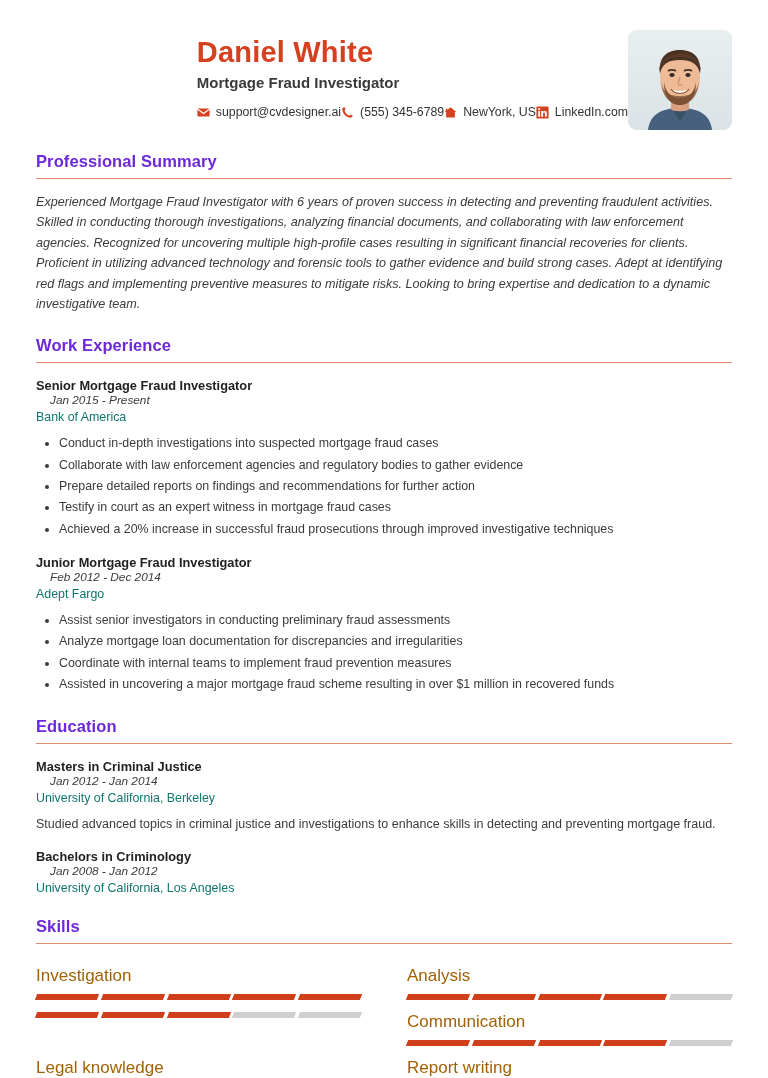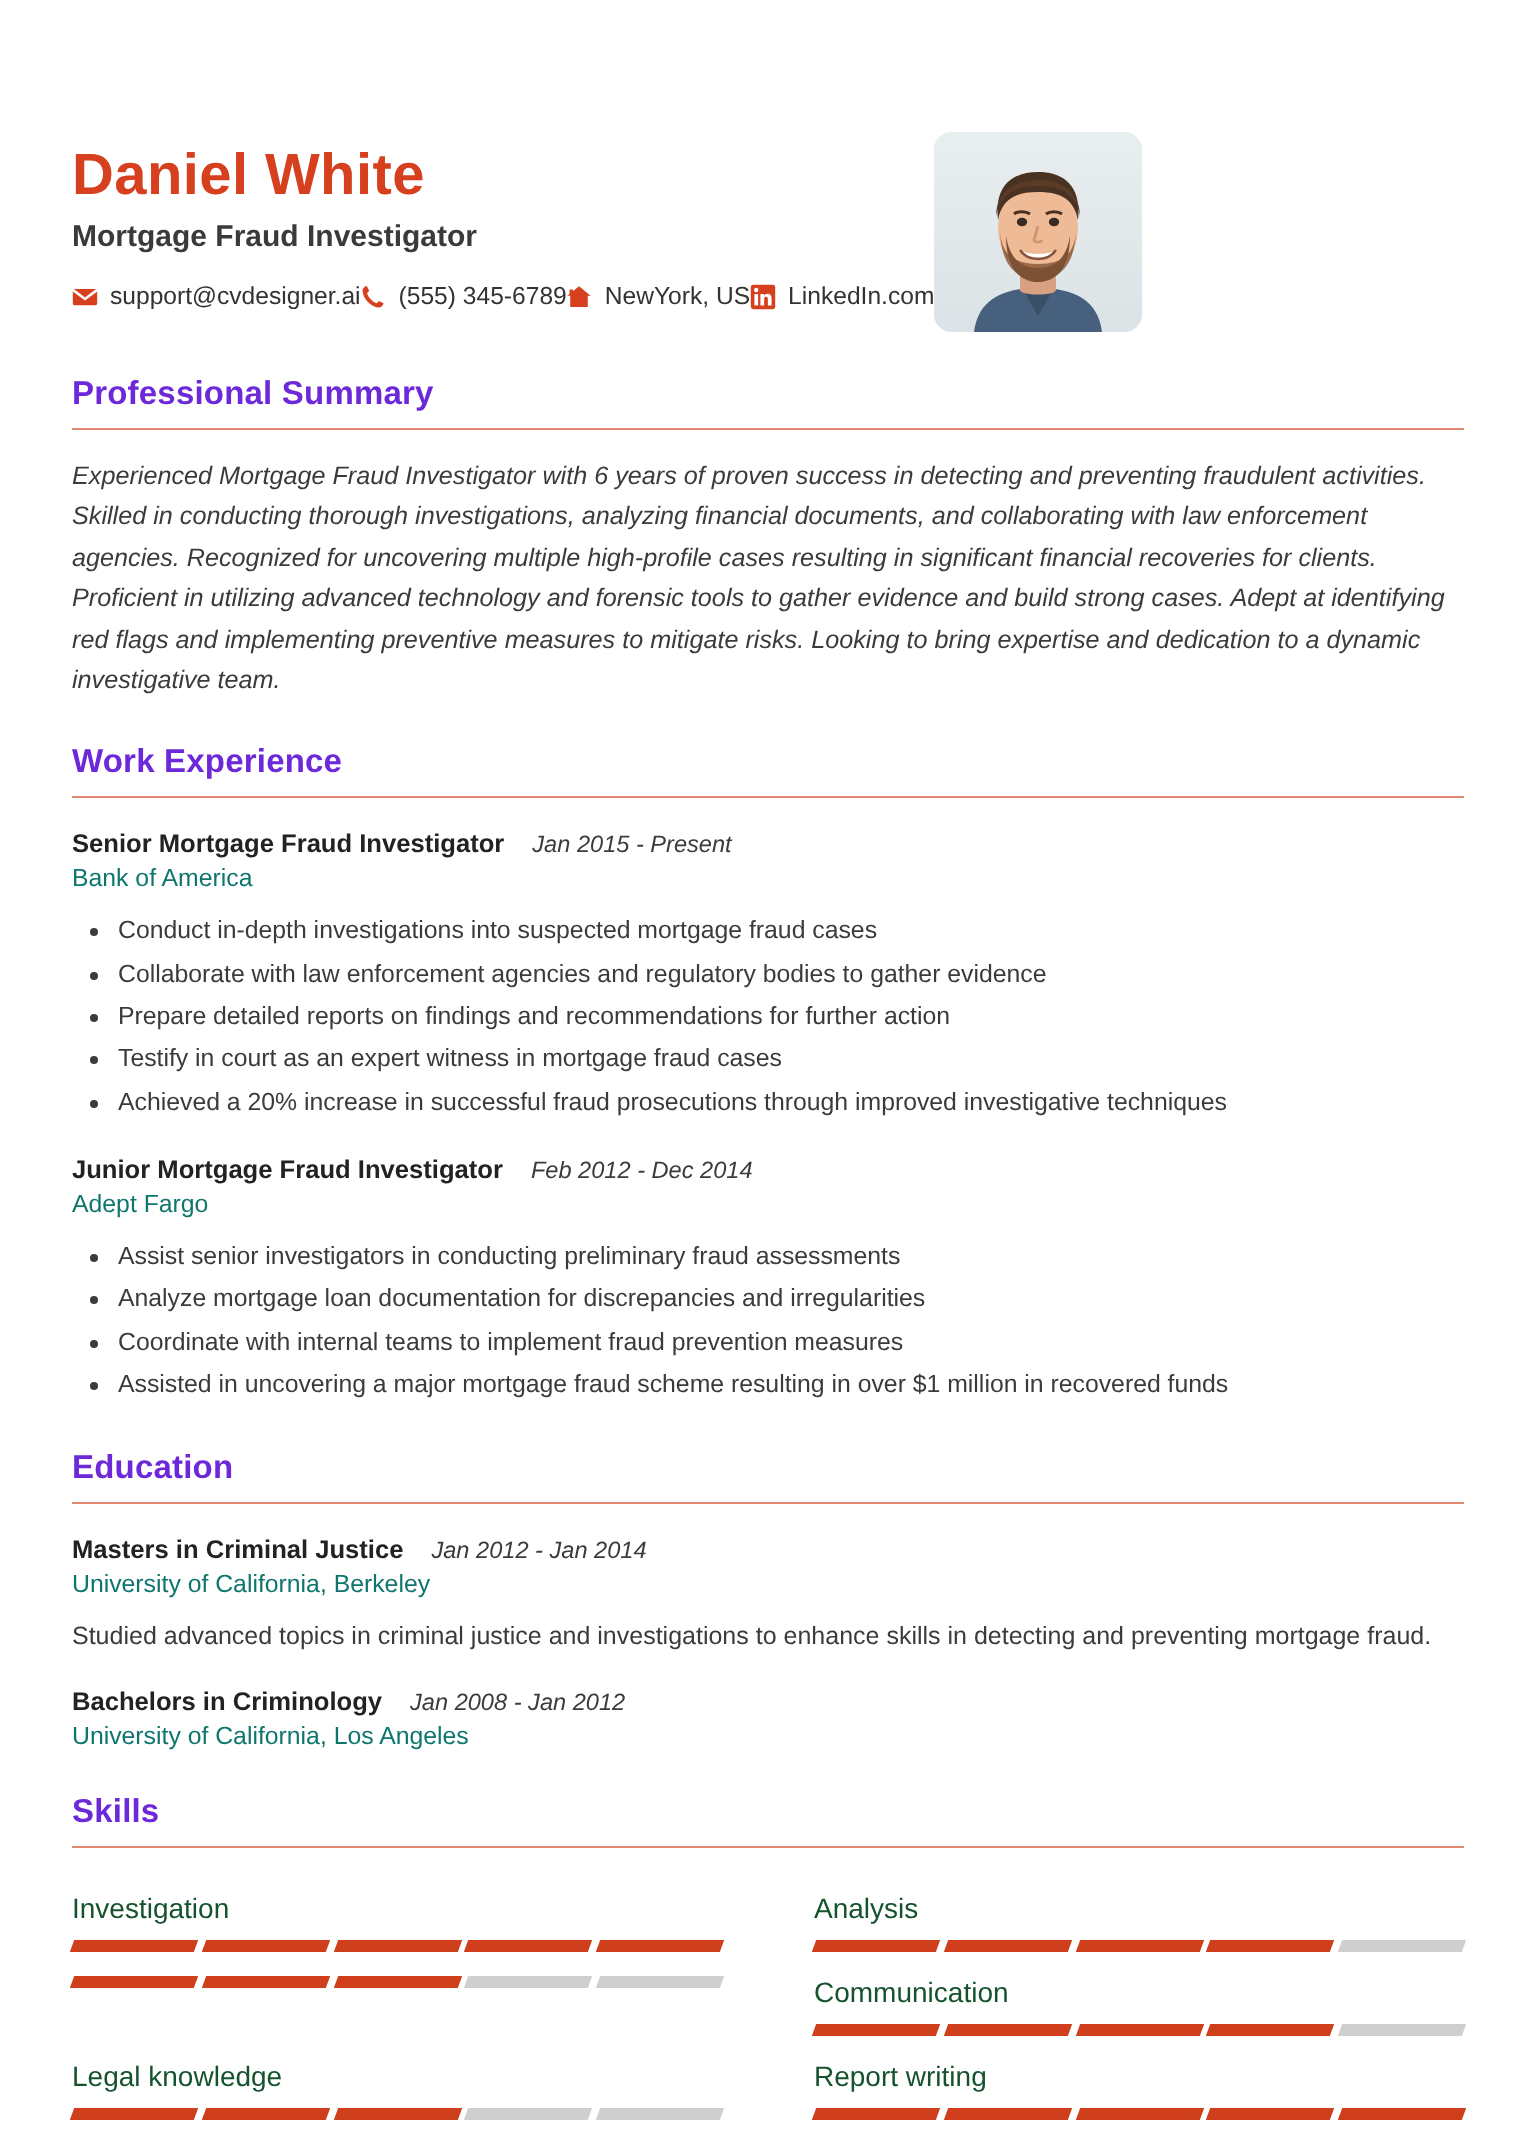--- a/index.html
+++ b/index.html
@@ -14,23 +14,22 @@
   .page {
     width: 768px;
     height: 1078px;
     padding: 30px 36px 0 36px;
     position: relative;
   }
 
   
   .header {
     display: flex;
-    justify-content: flex-start;
+    justify-content: flex-end;
     align-items: flex-start;
-    margin-top: 36px;
   }
   .header-left { padding-top: 6px; }
   .name {
     font-size: 29px;
     font-weight: bold;
     color: #D6401E;
     letter-spacing: 0.2px;
     line-height: 1.15;
   }
   .job-title {
@@ -80,22 +79,23 @@
     line-height: 1.62;
     color: #3b3b3b;
     text-align: left;
     font-style: italic;
   }
 
   
   .entry { margin-top: 15px; }
   .entry-head {
     display: flex;
-    justify-content: flex-start;
+    justify-content: center;
     align-items: baseline;
+    flex-direction: column;
   }
   .entry-title {
     font-size: 12.8px;
     font-weight: bold;
     color: #222;
   }
   .entry-date {
     font-size: 11.8px;
     font-style: italic;
     color: #3b3b3b;
@@ -127,22 +127,22 @@
   
   .skills-grid {
     display: grid;
     grid-template-columns: 1fr 1fr;
     column-gap: 46px;
     row-gap: 0px;
     margin-top: 10px;
   }
   .skill { padding-top: 12px; }
   .skill-name {
-    font-size: 14px;
-    color: #14532d;
+    font-size: 17px;
+    color: #a16207;
     margin-bottom: 8px;
   }
   .skill-bar {
     display: flex;
     gap: 4px;
     height: 6px;
   }
   .seg {
     flex: 1;
     height: 6px;

